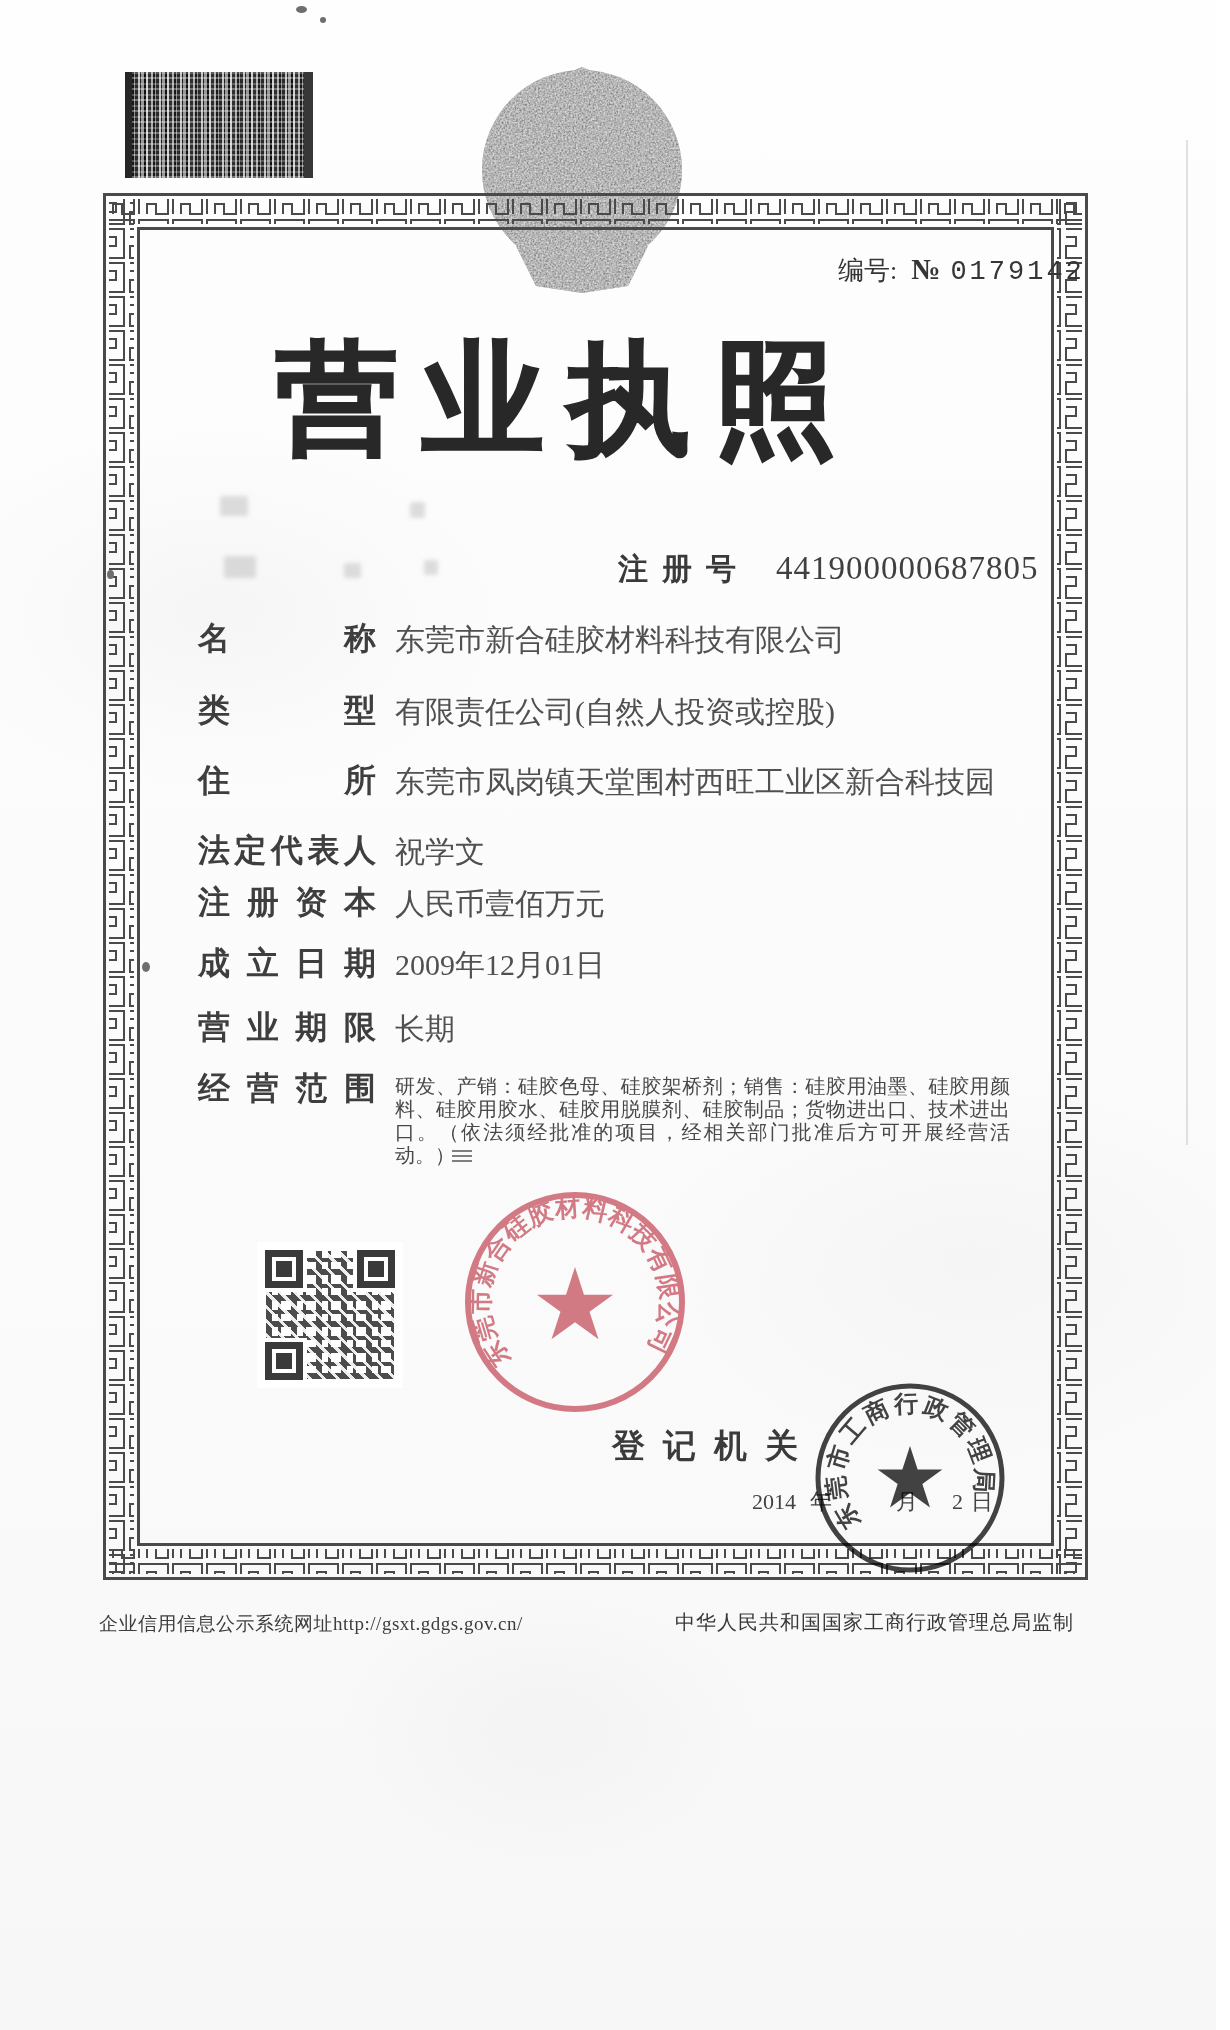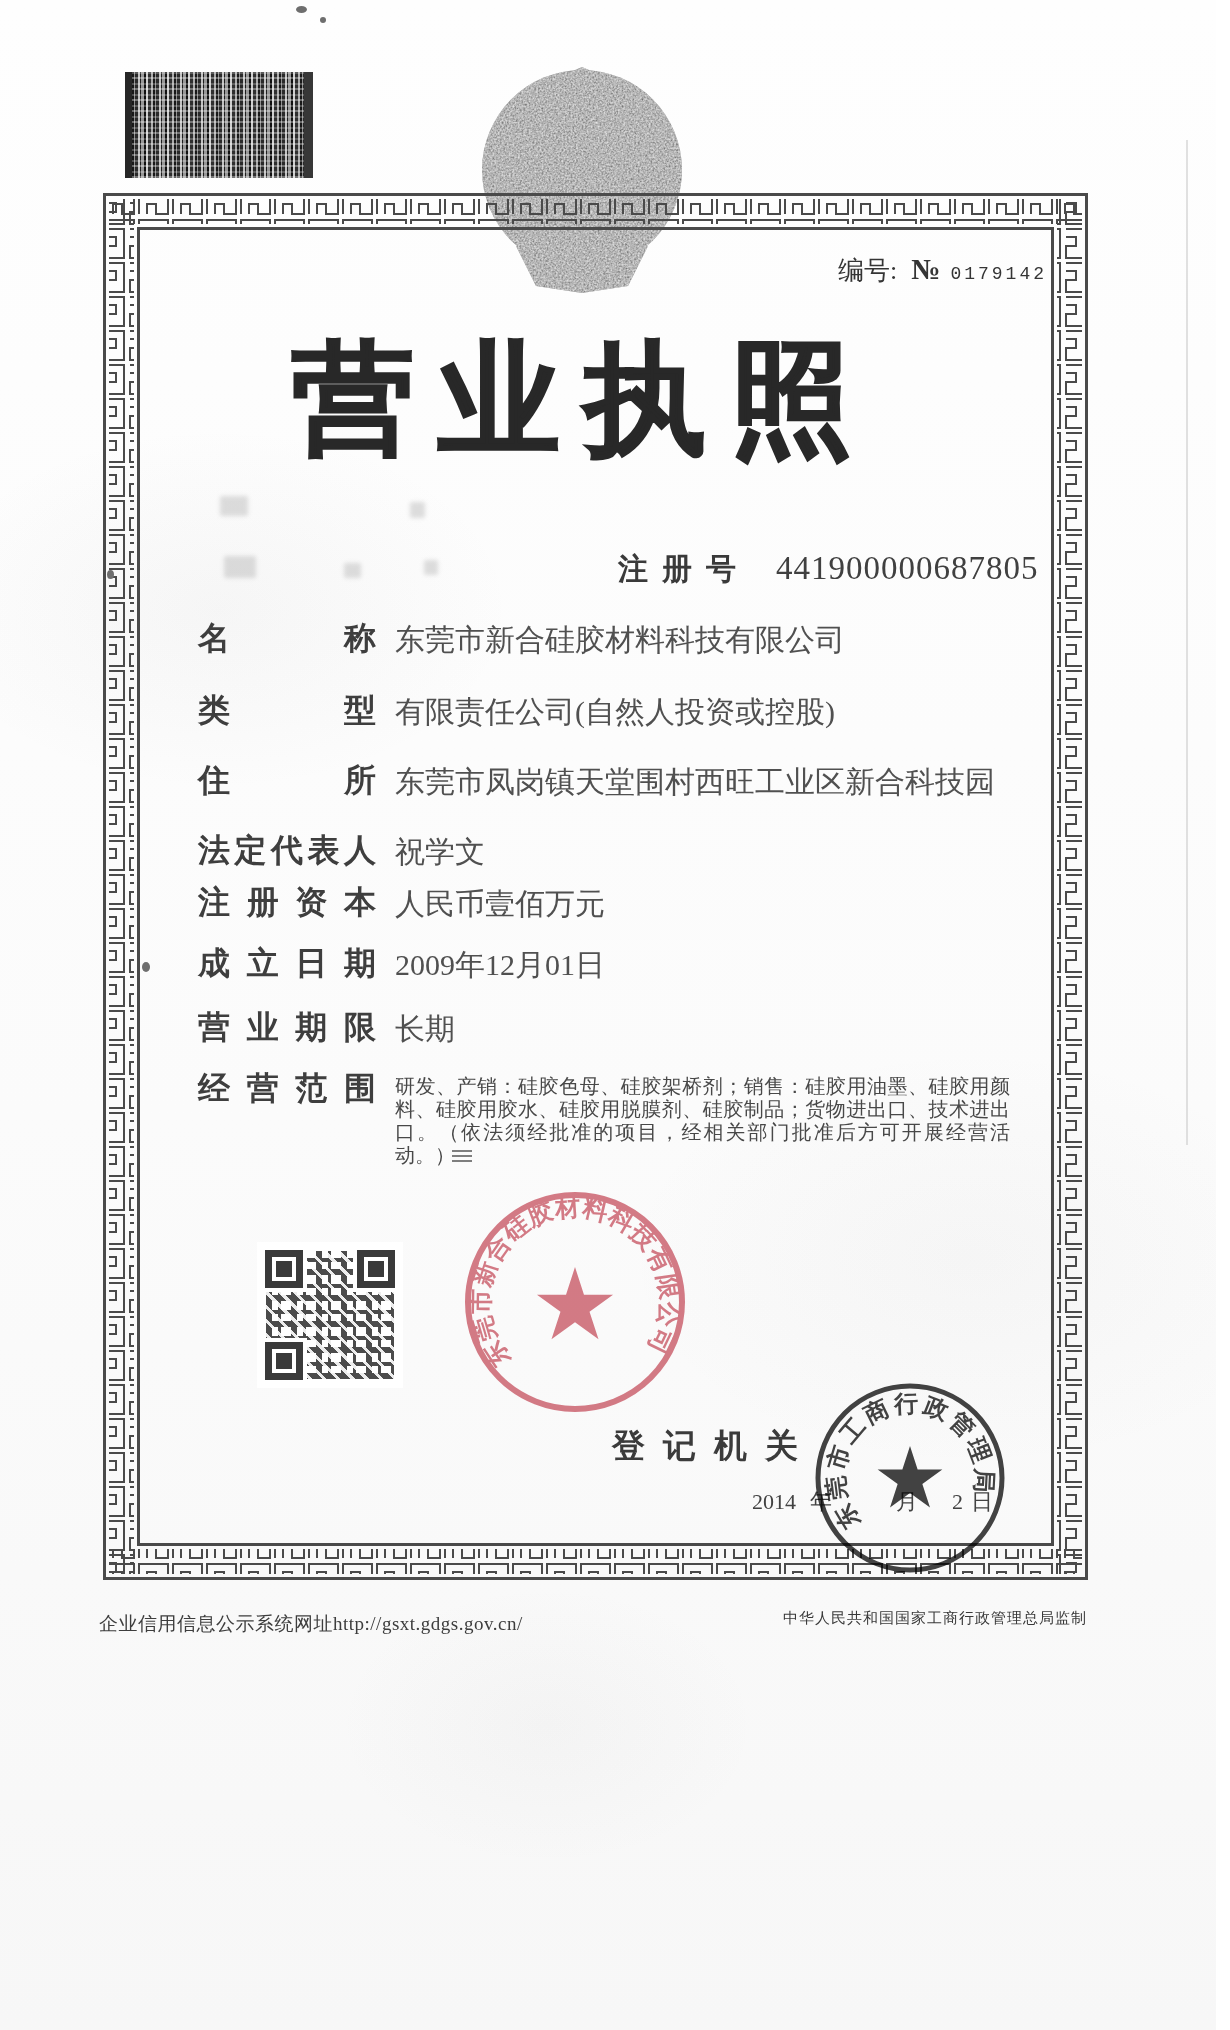--- a/index.html
+++ b/index.html
@@ -21,24 +21,24 @@
       repeating-linear-gradient(90deg,#1d1d1d 0 2px,#8f8f8f 2px 3px,#2e2e2e 3px 6px,#bdbdbd 6px 8px,#232323 8px 9px,#969696 9px 12px,#151515 12px 14px,#c9c9c9 14px 16px,#333 16px 19px,#a8a8a8 19px 21px);
     border-left:7px solid #2a2a2a;border-right:9px solid #3a3a3a;filter:contrast(1.05);}
   .emblem{position:absolute;left:462px;top:66px;width:240px;height:228px;}
 
   
   .frame{position:absolute;left:103px;top:193px;}
 
   
   .serial{position:absolute;top:253px;left:838px;display:flex;align-items:baseline;font-size:26px;color:#353535;z-index:2;}
   .serial-symbol{font-weight:700;margin:0 10px 0 14px;font-size:29px;}
-  .serial-number{letter-spacing:3px;font-size:18px;font-family:"Liberation Mono","DejaVu Sans Mono",monospace;}
+  .serial-number{letter-spacing:3px;font-size:27px;font-family:"Liberation Mono","DejaVu Sans Mono",monospace;}
   .title{position:absolute;top:326px;left:276px;font-size:122px;line-height:1.2;font-weight:900;
     letter-spacing:24px;color:#282828;font-family:"DejaVu Sans","Liberation Sans",sans-serif;
-    -webkit-text-stroke:2px #282828;white-space:nowrap;z-index:2;margin-left:16px;}
+    -webkit-text-stroke:2px #282828;white-space:nowrap;z-index:2;}
 
   
   .reg-row{position:absolute;top:530px;left:618px;display:flex;align-items:baseline;z-index:2;}
   .reg-label{font-size:30px;font-weight:700;width:118px;color:#3a3a3a;}
   .reg-number{margin-left:40px;font-size:33px;color:#404040;letter-spacing:1px;margin-top:20px;}
 
   
   .row{position:absolute;left:198px;height:46px;z-index:2;}
   .flabel{width:178px;font-size:32px;font-weight:700;color:#3e3e3e;}
   .cjust{display:flex;justify-content:space-between;}
@@ -63,21 +63,21 @@
   .issue-date{position:absolute;top:1487px;left:752px;font-size:22px;color:#424242;display:flex;align-items:baseline;z-index:2;white-space:nowrap;}
   .issue-date .ys{margin-left:14px}.issue-date .ms{margin-left:64px}.issue-date .dd{margin-left:34px}.issue-date .ds{margin-left:8px}
 
   
   .seal{position:absolute;mix-blend-mode:multiply;z-index:4;}
   .seal.red{left:450px;top:1177px;opacity:.82;}
   .seal.black{left:800px;top:1368px;opacity:.9;}
 
   
   .footer-left{position:absolute;top:1611px;left:99px;font-size:19px;color:#3d3d3d;letter-spacing:.5px;z-index:2;}
-  .footer-right{position:absolute;top:1609px;right:129px;font-size:15px;color:#383838;letter-spacing:1px;z-index:2;}
+  .footer-right{position:absolute;top:1609px;right:142px;font-size:20px;color:#383838;letter-spacing:1px;z-index:2;}
 
   
   .speck{position:absolute;background:#6e6e6e;border-radius:50%;z-index:1;}
   .ghost{position:absolute;background:#a3a3a3;opacity:.35;filter:blur(2px);border-radius:2px;z-index:1;}
   .scanline{position:absolute;left:1186px;top:140px;width:2px;height:1005px;background:#cdcdcd;opacity:.6;z-index:1;}
   .squiggle{position:absolute;left:452px;top:1150px;width:20px;height:12px;opacity:.75;z-index:2;
     background:repeating-linear-gradient(0deg,#555 0 2px,rgba(0,0,0,0) 2px 5px);}
 </style>
 </head>
 <body>

